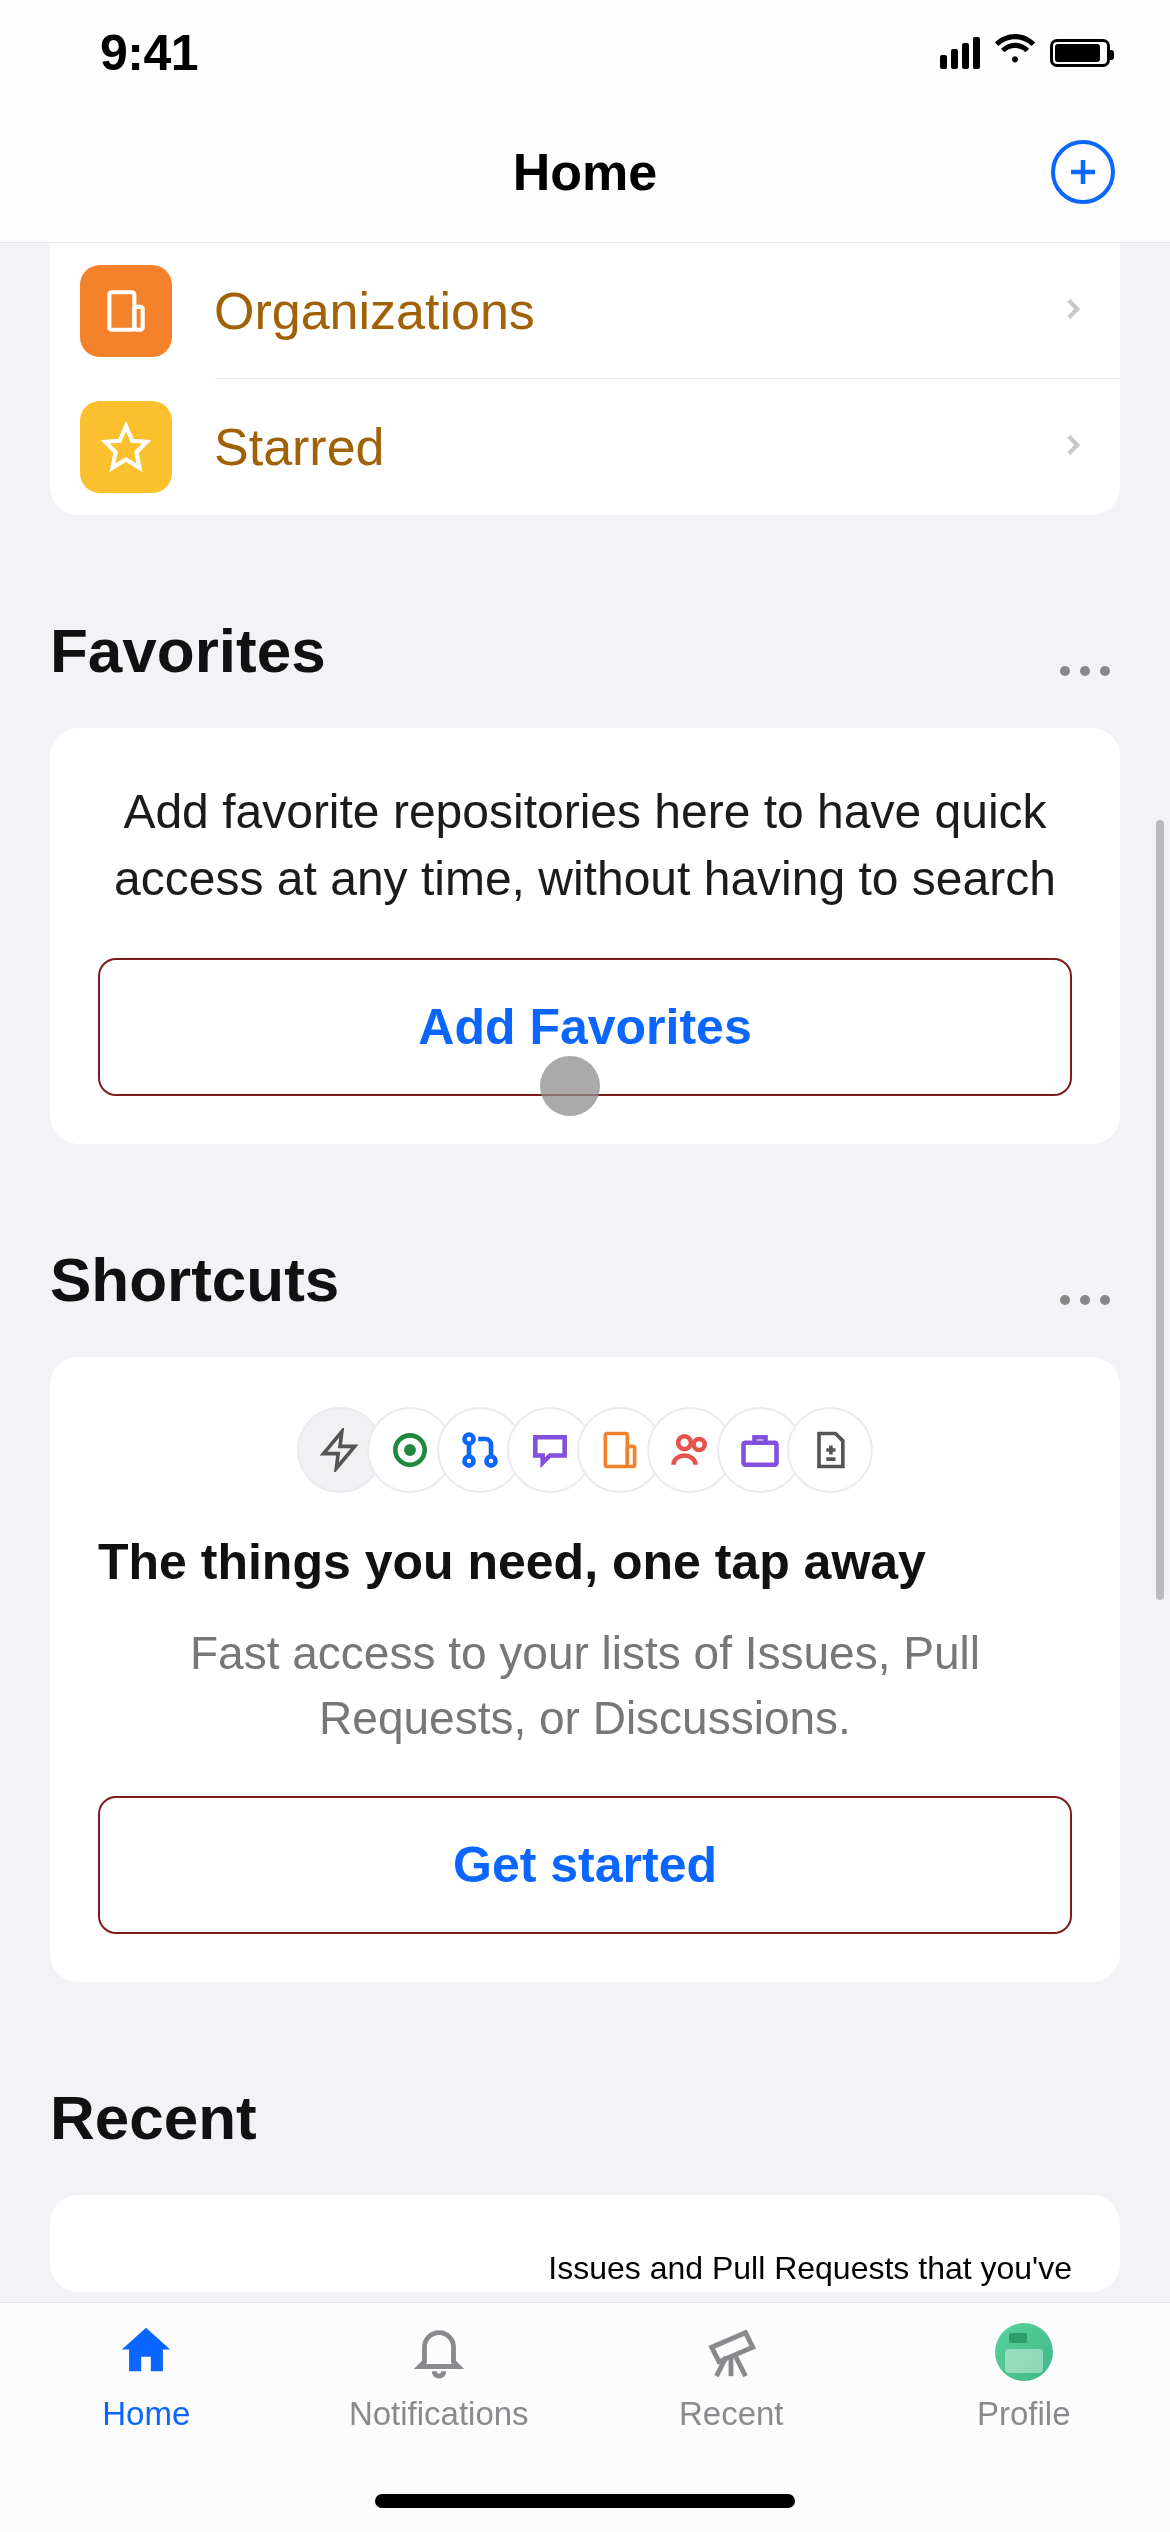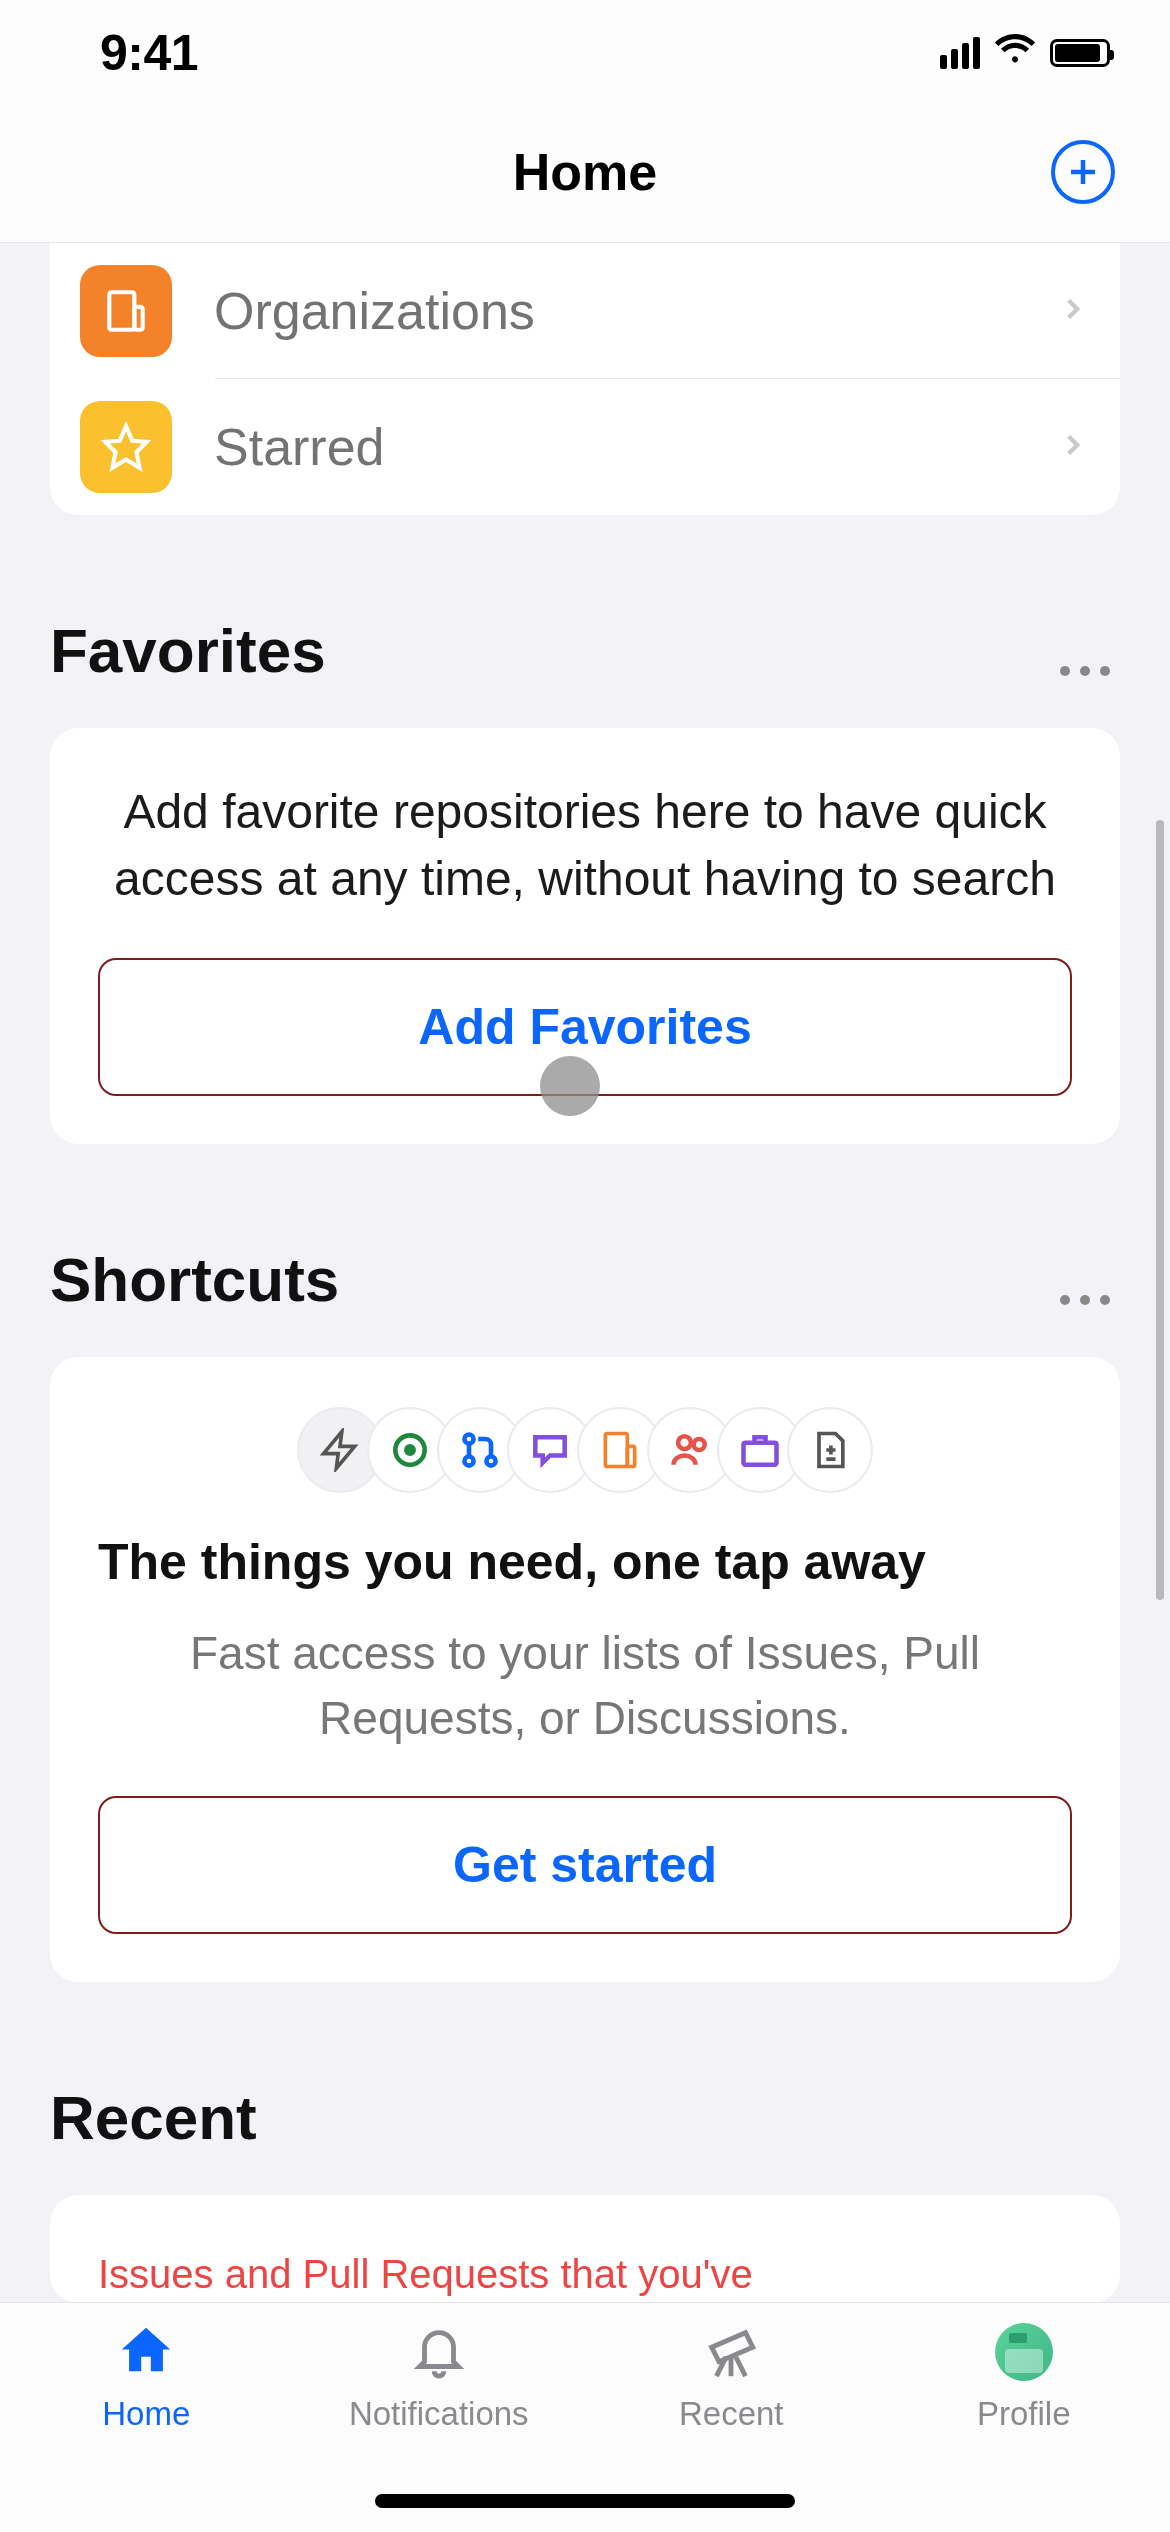--- a/index.html
+++ b/index.html
@@ -27,21 +27,21 @@
   .content { padding: 0 50px; background:#f2f2f7; }
   
   .card { background:#fff; border-radius: 28px; overflow:hidden; }
   .nav-list-card { border-top-left-radius:0; border-top-right-radius:0; margin-bottom: 100px;}
   
   .list-row { display:flex; align-items:center; padding: 22px 30px; cursor:pointer; position:relative;}
   .row-icon { width: 92px; height:92px; border-radius:20px; display:flex; align-items:center; justify-content:center; margin-right:42px; flex-shrink:0;}
   .row-icon svg{width:50px;height:50px;}
   .row-icon.orange{background:#f4822a;}
   .row-icon.yellow{background:#fbc02d;}
-  .row-label{font-size:52px; color:#737373; flex:1;}
+  .row-label{font-size:52px; color:#a16207; flex:1;}
   .row-chevron svg{width:34px;height:34px; color:#c8c8cd;}
   .row-divider{position:absolute; left:165px; right:0; bottom:0; height:1px; background:#e5e5ea;}
   
   .section-header{display:flex; align-items:flex-end; justify-content:space-between; padding: 0 0 42px 0;}
   .section-title{font-size:62px; font-weight:800; color:#111;}
   .section-more{display:flex; gap:10px; cursor:pointer; padding:10px;}
   .section-more span{width:10px;height:10px;background:#888;border-radius:50%;}
   
   .empty-card{ padding: 50px 48px 48px; margin-bottom: 100px;}
   .empty-text{font-size:48px; text-align:center; line-height:1.4; color:#1b1b1b; margin-bottom:46px;}
@@ -50,21 +50,21 @@
   .shortcuts-card{ padding: 50px 48px 48px; margin-bottom:100px;}
   .shortcut-icons{display:flex; justify-content:center; gap: -10px; margin-bottom:40px;}
   .pill{width:86px;height:86px;border-radius:50%;border:2px solid #eaeaf0;display:flex;align-items:center;justify-content:center;background:#fff;margin-left:-16px;}
   .pill:first-child{margin-left:0;}
   .pill svg{width:44px;height:44px;}
   .pill.gray{background:#f1f1f4;}
   .shortcut-title{text-align:left;font-size:50px;font-weight:700;color:#111;margin-bottom:30px;}
   .shortcut-sub{text-align:center;font-size:46px;color:#777;line-height:1.4;margin-bottom:46px;}
   
   .recent-card{padding:50px 48px 0;}
-  .recent-text{font-size:40px;text-align:left;line-height:1.45;color:#ef4444;}
+  .recent-text{font-size:32px;text-align:right;line-height:1.45;color:#000000;}
   
   
   .scroll-indicator{position:fixed; right:6px; top:820px; width:8px; height:780px; background:#b8b8bd; border-radius:4px;}
   
   
   .touch-dot{position:fixed; left:540px; top:1056px; width:60px; height:60px; background:#8d8d8d; border-radius:50%; opacity:0.75;}
   
   
   .tab-bar{position:fixed; bottom:0; left:0; right:0; height:230px; background:#fcfcfd; border-top:1px solid #e5e5ea; display:flex; padding-top:20px;}
   .tab{flex:1; display:flex; flex-direction:column; align-items:center; gap:14px; cursor:pointer;}

